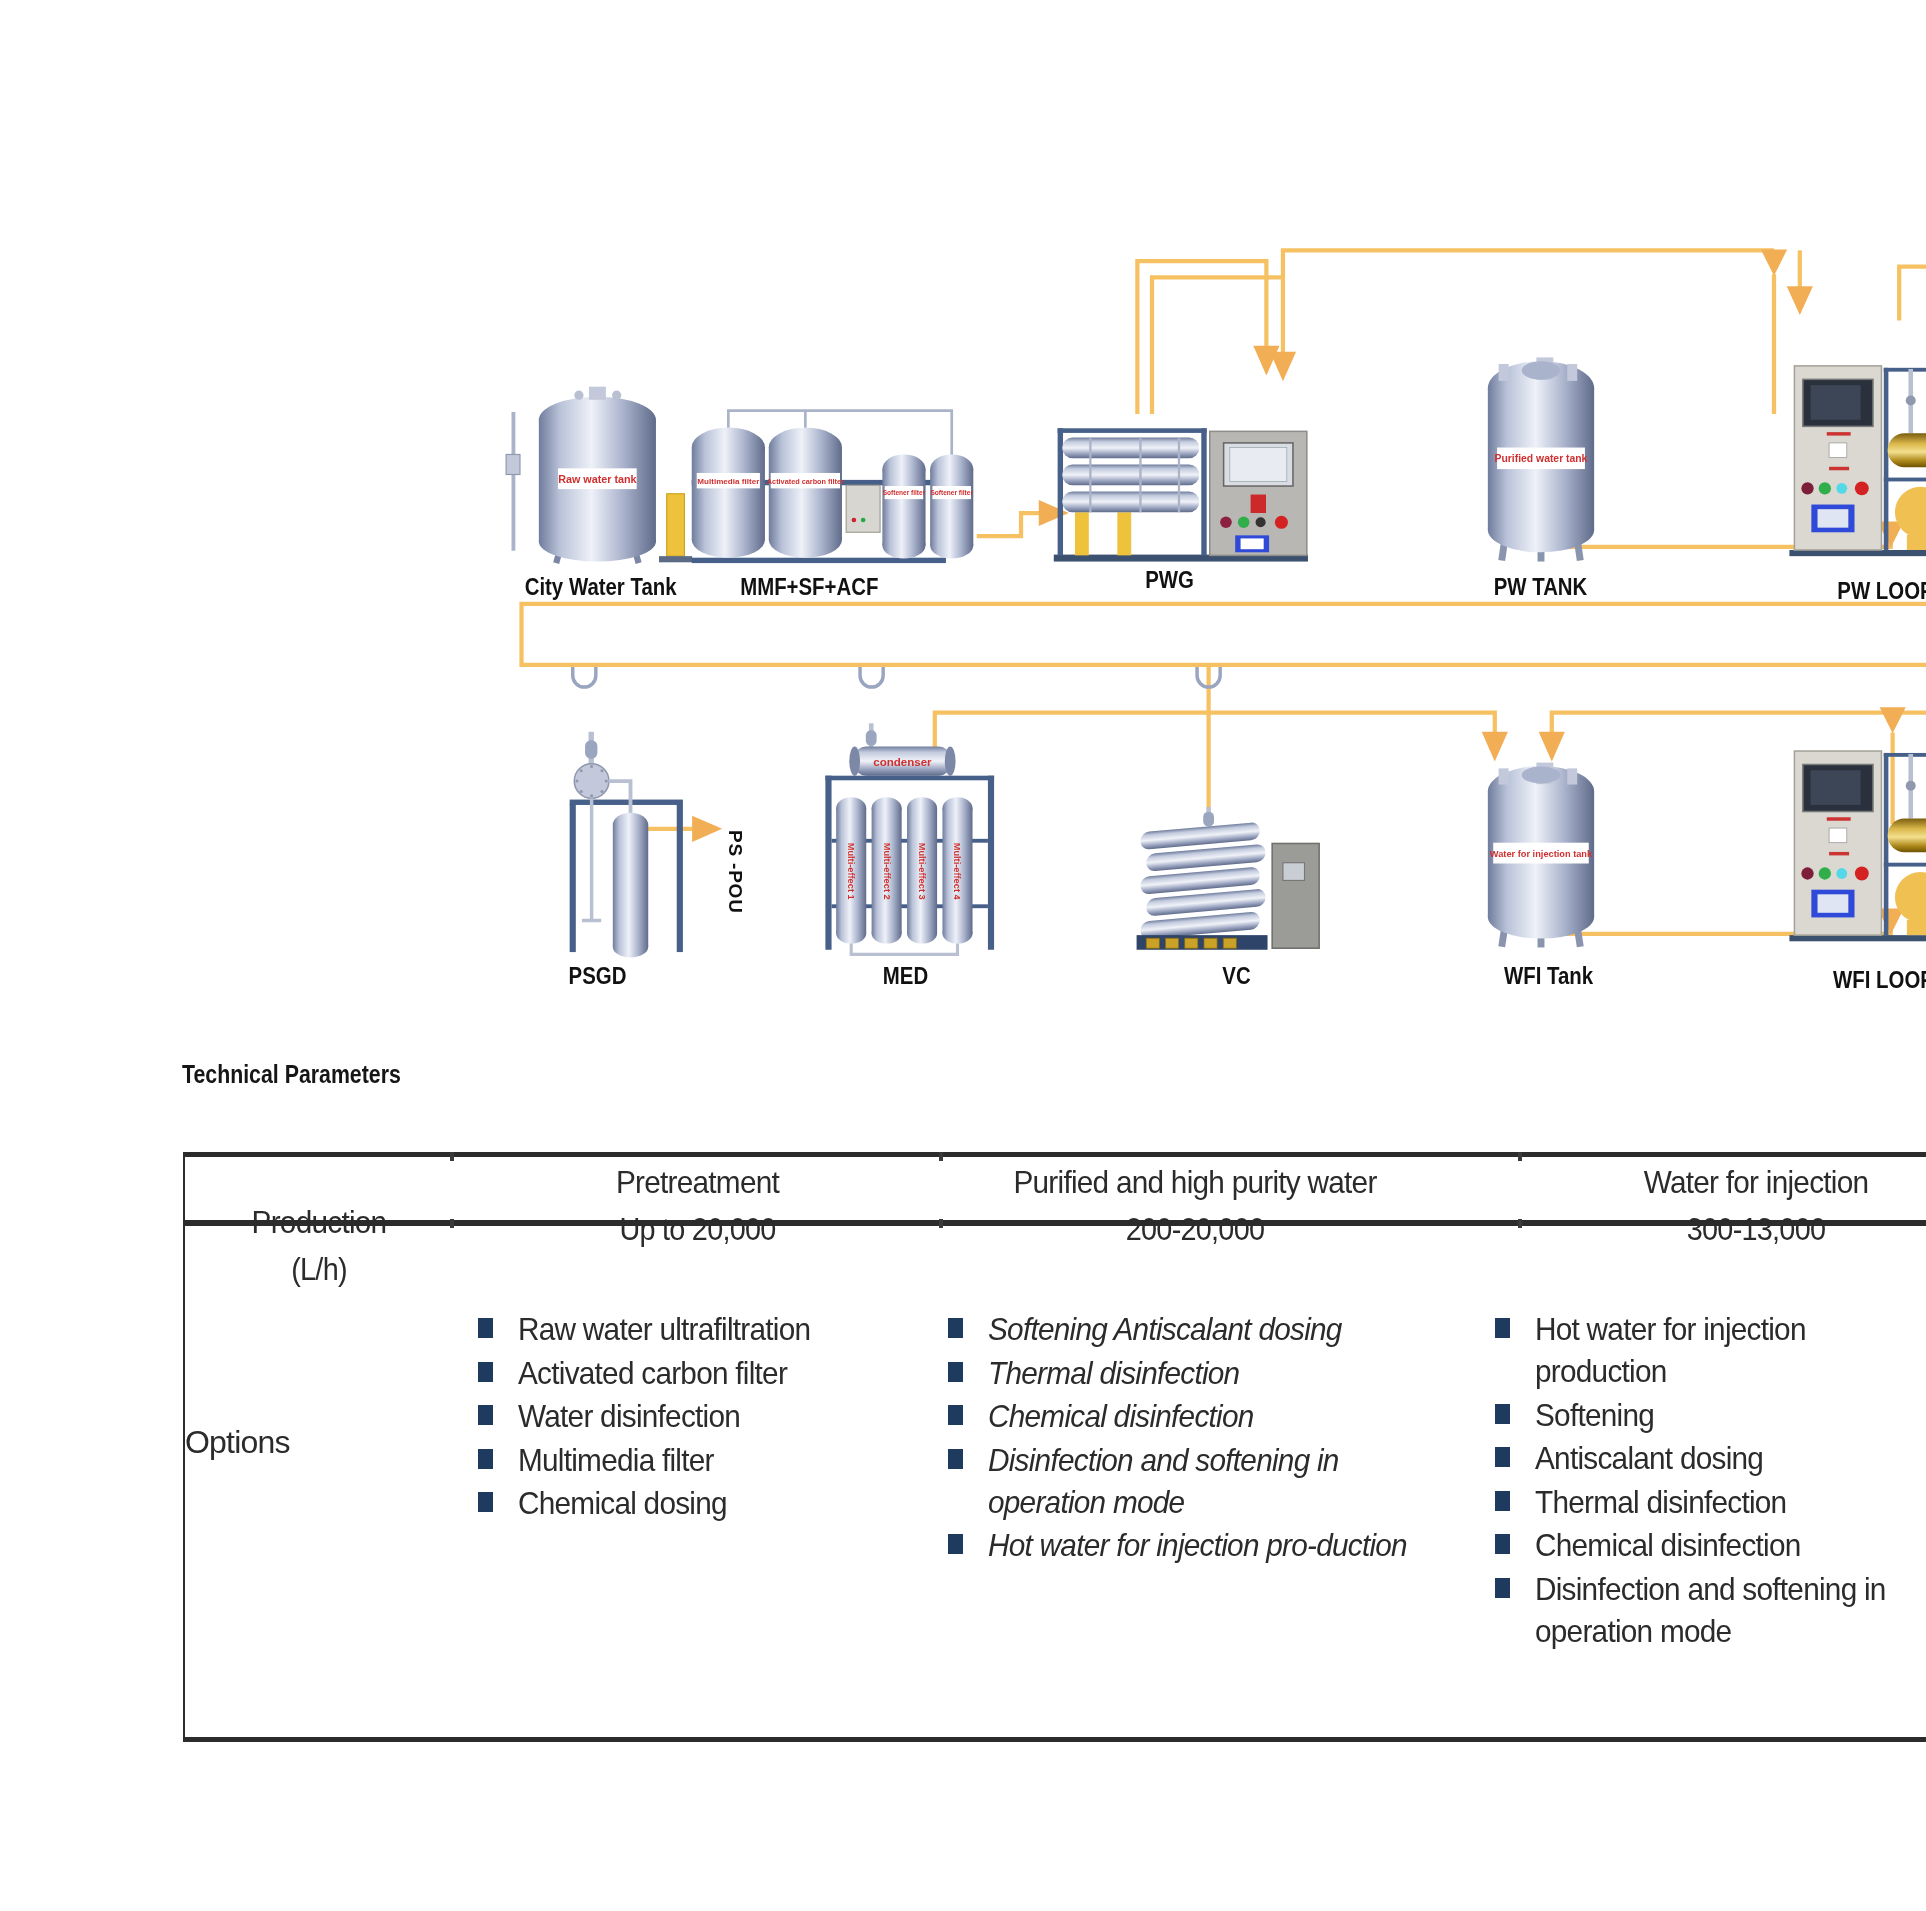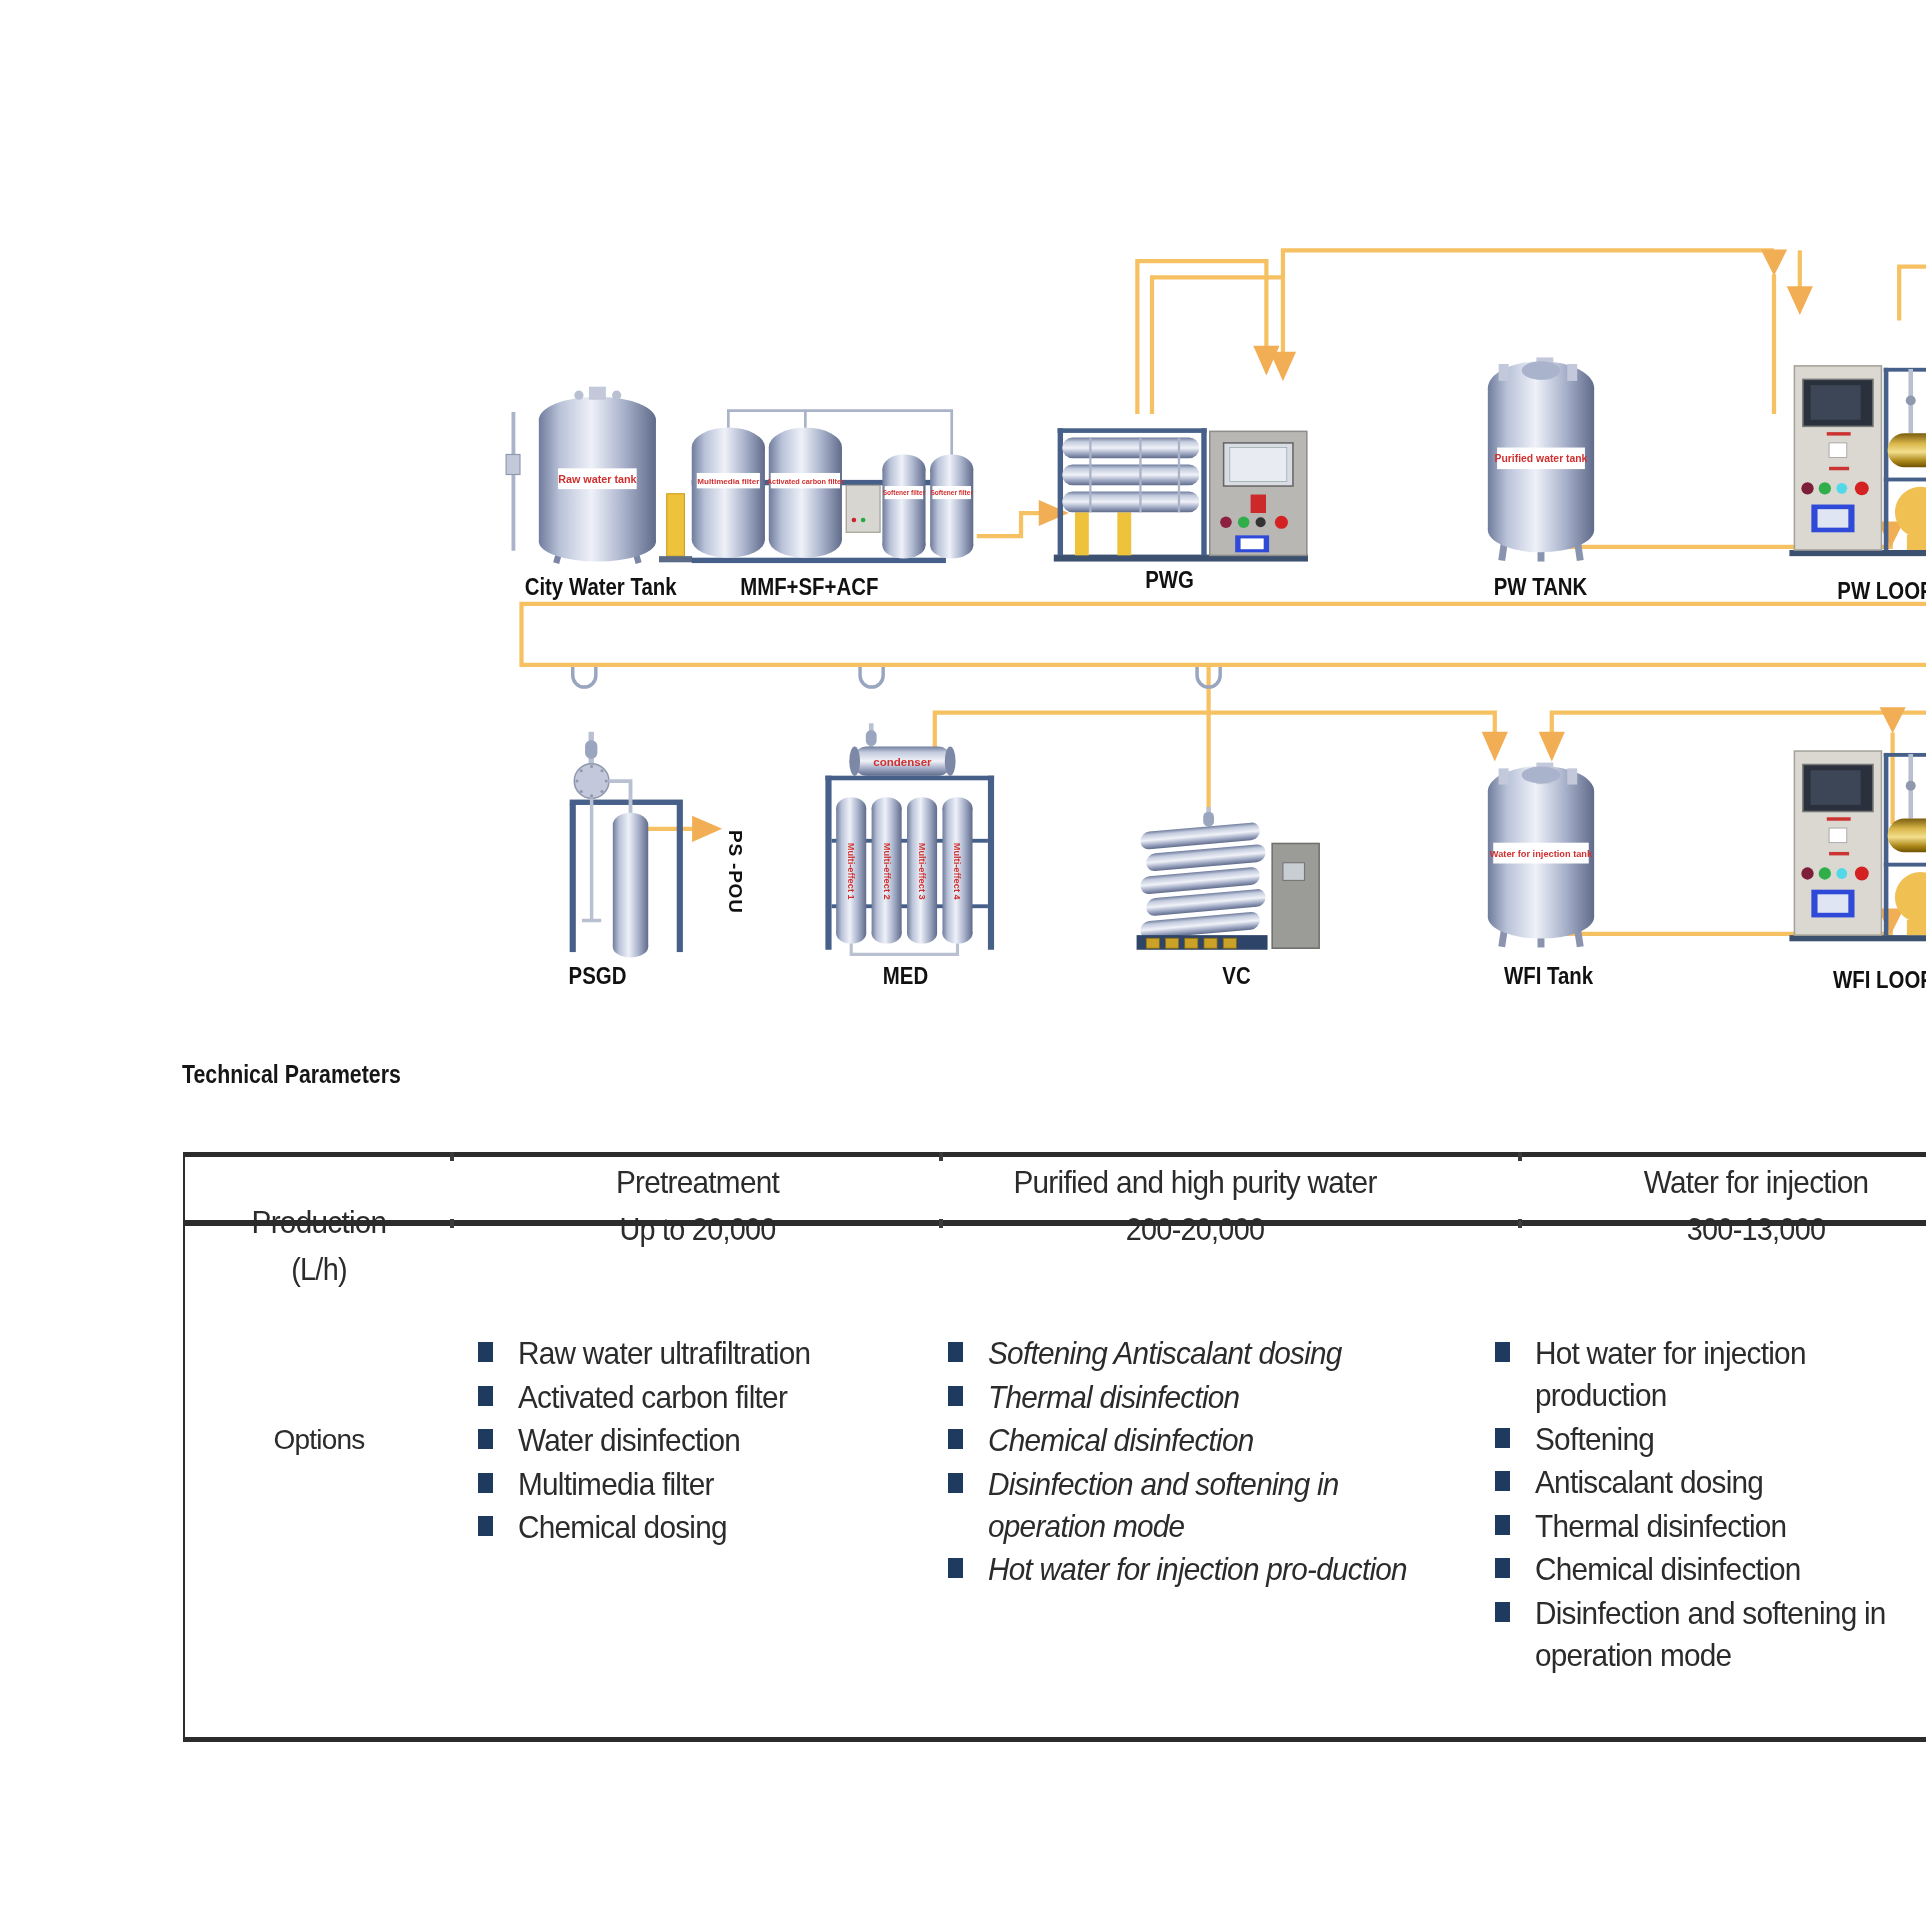--- a/index.html
+++ b/index.html
@@ -14,23 +14,23 @@
   .section-title{left:182px;top:1059px;font-size:26px;font-weight:700;color:#161616;
                  transform:scaleX(.82);transform-origin:left top;white-space:nowrap;}
   .tbl{left:183px;top:1152px;width:2361px;height:590px;border:2.3px solid #2c2c2c;box-sizing:border-box;}
   .tbl .topbar{position:absolute;left:-2.3px;top:-2.3px;width:2361px;height:5.4px;background:#2c2c2c;}
   .tbl .divider{position:absolute;left:-2.3px;top:66px;width:2361px;height:5.8px;background:#2c2c2c;}
   .tbl .botbar{position:absolute;left:-2.3px;bottom:-2.3px;width:2361px;height:5.8px;background:#2c2c2c;}
   .tick{position:absolute;width:3.5px;height:9.2px;background:#3a3a3a;}
   .hcell{position:absolute;top:10px;text-align:center;color:#2b2b2b;}
   .hcell .t{font-size:32px;letter-spacing:-0.8px;transform:scaleX(.93);transform-origin:center top;}
   .hcell .s{font-size:31px;letter-spacing:-0.8px;margin-top:10.8px;transform:scaleX(.93);transform-origin:center top;}
-  .optlabel{position:absolute;left:0;width:268px;top:270px;text-align:center;
-            font-size:28px;color:#2b2b2b;letter-spacing:-0.8px;}
-  .optcol{position:absolute;top:154px;color:#2b2b2b;margin-top:24px;}
+  .optlabel{position:absolute;left:0;width:268px;top:270px;
+            font-size:32px;color:#2b2b2b;letter-spacing:-0.8px;}
+  .optcol{position:absolute;top:154px;color:#2b2b2b;}
   .optitem{display:flex;align-items:flex-start;margin-bottom:1.5px;}
   .optitem .sq{flex:0 0 auto;width:15.4px;height:20px;margin:10px 25px 0 0;background:#1E3A5F;}
   .optitem .tx{font-size:32px;line-height:42px;letter-spacing:-0.8px;
                transform:scaleX(.93);transform-origin:left top;}
   
 </style>
 </head>
 <body>
 
 <svg class="abs" style="left:0;top:0;" width="2703" height="1063" viewBox="0 0 7016 2760">

